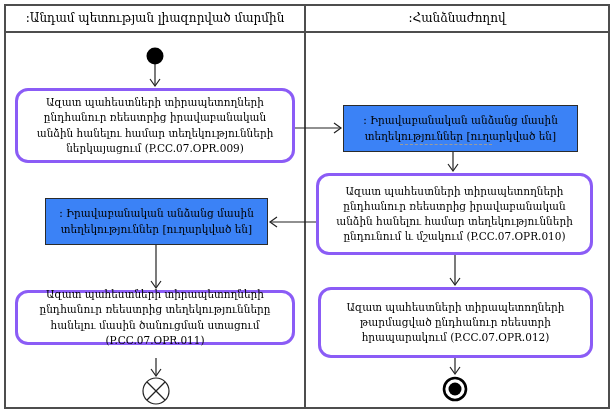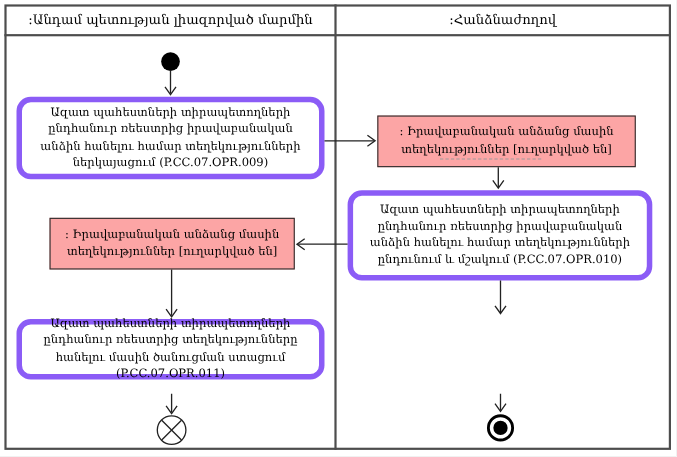--- a/index.html
+++ b/index.html
@@ -26,31 +26,31 @@
     background: #4d4d4d;
   }
   .lane-header {
     top: 4px; height: 27px;
     display: flex; align-items: center; justify-content: center;
     font-size: 12px;
   }
   .lane-header.left  { left: 6px;  width: 298px; }
   .lane-header.right { left: 306px; width: 302px; }
   .activity {
-    border: 5px solid #8b5cf6;
+    border: 3px solid #8b5cf6;
     border-radius: 13px;
     background: #fff;
     display: flex; align-items: center; justify-content: flex-end;
     text-align: center;
     font-size: 10.5px; line-height: 1.45;
     padding: 2px 9px;
   }
   .objnode {
     border: 1px solid #2b2b2b;
-    background: #fca5a5;
+    background: #3b82f6;
     display: flex; align-items: center; justify-content: center;
     text-align: center;
     font-size: 10.5px; line-height: 1.45;
     padding: 2px 8px;
   }
   .act-1 { left: 15px;  top: 88px;  width: 280px; height: 75px; }
   .obj-r { left: 343px; top: 105px; width: 235px; height: 47px; }
   .act-2 { left: 316px; top: 173px; width: 277px; height: 82px; }
   .obj-l { left: 45px;  top: 198px; width: 223px; height: 47px; }
   .act-3 { left: 15px;  top: 290px; width: 280px; height: 55px; }
@@ -95,20 +95,23 @@
   </div>
 
   <div class="abs objnode obj-l">
     <span>: Իրավաբանական անձանց մասին տեղեկություններ [ուղարկված են]</span>
   </div>
 
   <div class="abs activity act-3">
     <span>Ազատ պահեստների տիրապետողների ընդհանուր ռեեստրից տեղեկությունները հանելու մասին ծանուցման ստացում (P.CC.07.OPR.011)</span>
   </div>
 
+  <div class="abs activity act-4">
+    <span>Ազատ պահեստների տիրապետողների թարմացված ընդհանուր ռեեստրի հրապարակում (P.CC.07.OPR.012)</span>
+  </div>
 
   <svg class="overlay" width="615" height="415" viewBox="0 0 615 415">
 
     <circle cx="155" cy="56" r="8.5" fill="#000"></circle>
     <g class="edge">
       <line x1="155" y1="64" x2="155" y2="85"></line>
       <polyline points="150,79 155,86 160,79"></polyline>
     </g>
 
     <g class="edge">

